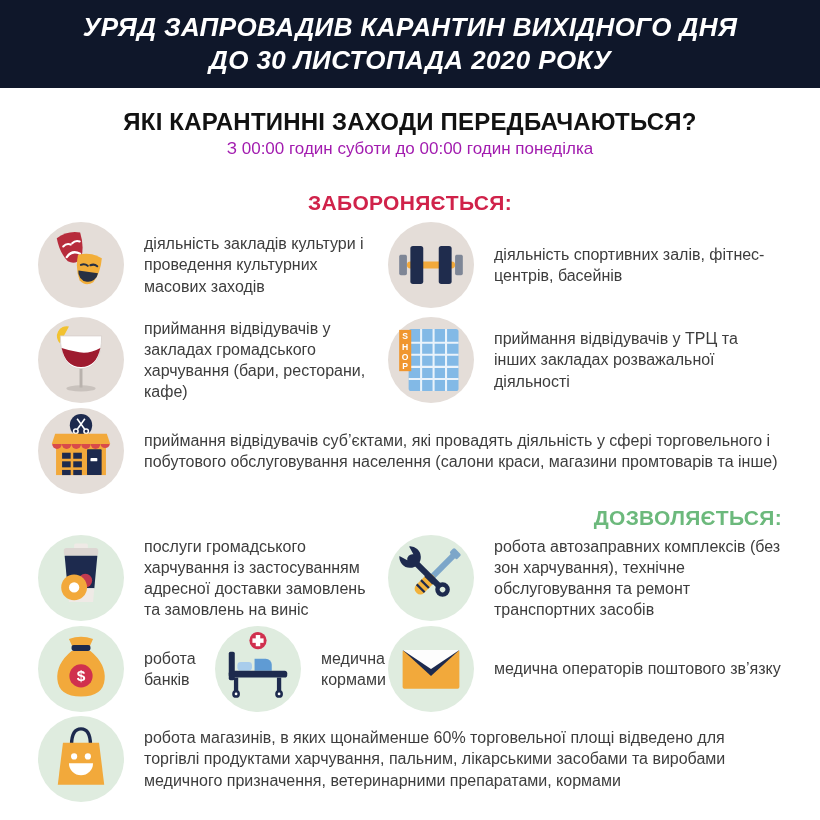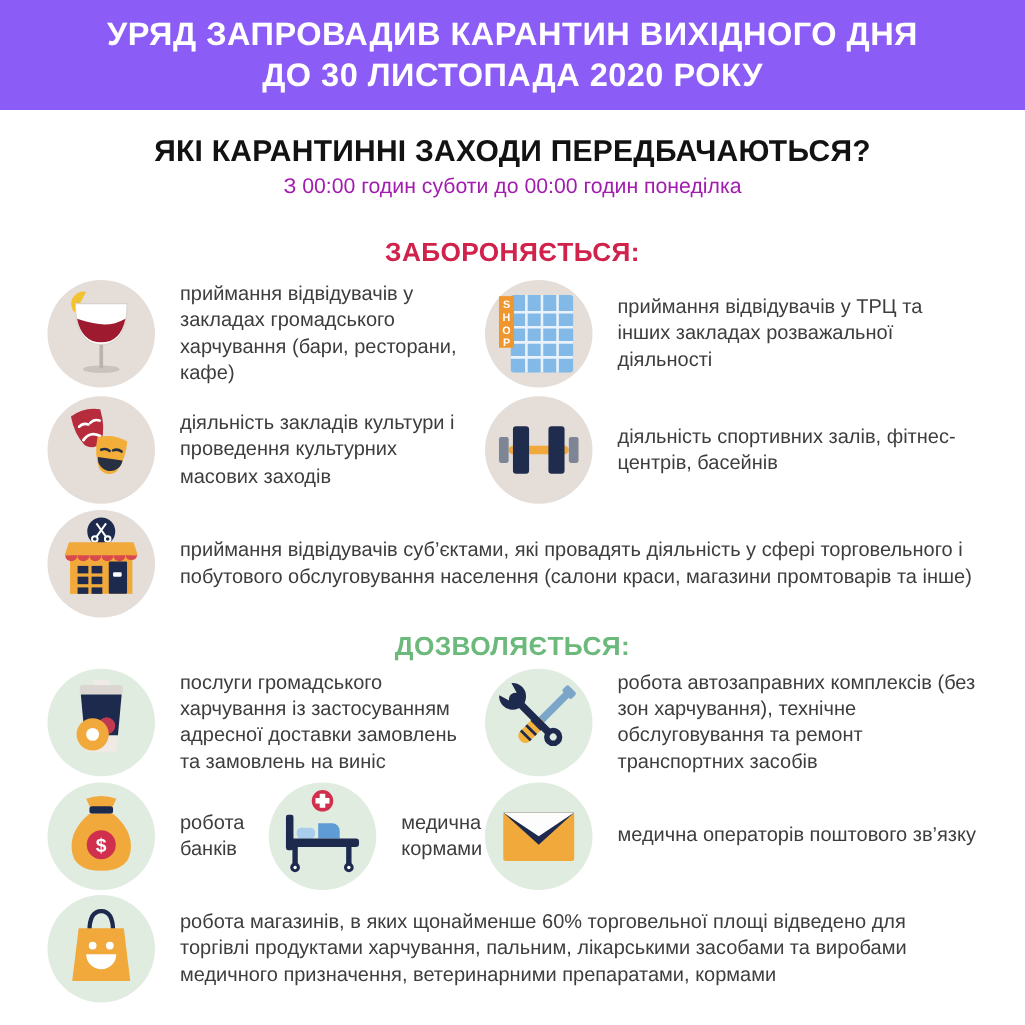--- a/index.html
+++ b/index.html
@@ -10,21 +10,21 @@
   
   .header { height:88px; background:#d41f44; display:flex; flex-direction:column; align-items:center; justify-content:center; text-align:center; }
   .header-line { color:#fff; font-weight:bold; font-size:26px; line-height:1.28; letter-spacing:0.4px; }
 
   
   .content { padding:0 38px; display:flex; flex-direction:column; flex:1; }
   .intro-title { margin-top:20px; text-align:center; font-size:24px; font-weight:bold; color:#121212; letter-spacing:0.2px; }
   .intro-subtitle { margin-top:3px; text-align:center; font-size:17px; color:#a21caf; }
   .section-heading { text-align:center; font-size:21px; font-weight:bold; letter-spacing:0.3px; }
   .heading-prohibited { margin-top:4px; color:#d0224a; }
-  .heading-allowed { margin-top:12px; color:#6cb97c; }
+  .heading-allowed { margin-top:12px; color:#6cb97c;text-align:right; }
 
   .cols { display:flex; align-items:flex-start; }
   .col-left { width:350px; flex:0 0 350px; }
   .col-right { flex:1; }
   .col-a { width:177px; flex:0 0 177px; }
   .col-b { width:173px; flex:0 0 173px; }
   .col-c { flex:1; }
 
   .row-m1 { margin-top:9px; }
   .row-m2 { margin-top:7px; }
@@ -49,31 +49,65 @@
   .footer-line1 { font-size:13px; color:#1b1b1b; line-height:1.25; }
   .footer-line2 { font-size:14px; color:#1b1b1b; font-weight:bold; line-height:1.25; }
 
   svg { display:block; }
 </style>
 </head>
 <body>
 
 <div class="page">
 
-  <div class="header" style="background-color: #8b5cf6;">
+  <div class="header" style="background-color: #0f172a; font-style: italic;">
     <div class="header-line">УРЯД ЗАПРОВАДИВ КАРАНТИН ВИХІДНОГО ДНЯ</div>
     <div class="header-line">ДО 30 ЛИСТОПАДА 2020 РОКУ</div>
   </div>
 
   <div class="content">
 
     <div class="intro-title">ЯКІ КАРАНТИННІ ЗАХОДИ ПЕРЕДБАЧАЮТЬСЯ?</div>
     <div class="intro-subtitle">З 00:00 годин суботи до 00:00 годин понеділка</div>
 
     <div class="section-heading heading-prohibited" style="color: rgb(208, 34, 74); margin-top: 32px;">ЗАБОРОНЯЄТЬСЯ:</div>
+
+    <div class="cols row-m2">
+      <div class="col-left item">
+        <div class="icon-circle bg-beige">
+          <svg width="86" height="86" viewBox="0 0 100 100">
+            <g transform="rotate(-14 40 34)">
+              <path d="M26 15 Q40 9 54 15 Q55 32 48 44 Q40 51 32 44 Q25 32 26 15 Z" fill="#b72c3c"></path>
+              <path d="M31 26 q4.5 -3 9 0" stroke="#ffffff" stroke-width="2.4" fill="none" stroke-linecap="round"></path>
+              <path d="M42 25 q4.5 -3 9 0" stroke="#ffffff" stroke-width="2.4" fill="none" stroke-linecap="round"></path>
+              <path d="M32 39 q8 -7 16 0" stroke="#ffffff" stroke-width="2.6" fill="none" stroke-linecap="round"></path>
+            </g>
+            <g transform="rotate(8 58 57)">
+              <path d="M44 40 Q58 34 72 40 Q73 57 66 69 Q58 76 50 69 Q43 57 44 40 Z" fill="#f2ae39"></path>
+              <path d="M49 51 q4 -2.5 8 0" stroke="#273043" stroke-width="2.4" fill="none" stroke-linecap="round"></path>
+              <path d="M60 50 q4 -2.5 8 0" stroke="#273043" stroke-width="2.4" fill="none" stroke-linecap="round"></path>
+              <path d="M47 58 A11.5 11.5 0 0 0 70 58 Z" fill="#273043"></path>
+            </g>
+          </svg>
+        </div>
+        <div class="item-text w-narrow">діяльність закладів культури і проведення культурних масових заходів</div>
+      </div>
+      <div class="col-right item">
+        <div class="icon-circle bg-beige">
+          <svg width="86" height="86" viewBox="0 0 100 100">
+            <rect x="22" y="46" width="56" height="8" rx="4" fill="#f2a93b"></rect>
+            <rect x="26" y="28" width="15" height="44" rx="3" fill="#1f2c4d"></rect>
+            <rect x="59" y="28" width="15" height="44" rx="3" fill="#1f2c4d"></rect>
+            <rect x="13" y="38" width="9" height="24" rx="2" fill="#7e8696"></rect>
+            <rect x="78" y="38" width="9" height="24" rx="2" fill="#7e8696"></rect>
+          </svg>
+        </div>
+        <div class="item-text w-right">діяльність спортивних залів, фітнес-центрів, басейнів</div>
+      </div>
+    </div>
 
     <div class="cols row-m1">
       <div class="col-left item">
         <div class="icon-circle bg-beige">
           <svg width="86" height="86" viewBox="0 0 100 100">
             <ellipse cx="50" cy="83" rx="17" ry="3.5" fill="#c9c2bd"></ellipse>
             <rect x="48.3" y="56" width="3.4" height="26" fill="#b9b2ad"></rect>
             <path d="M36 11 A11.5 11.5 0 0 0 25.5 30.5 Z" fill="#f2c230"></path>
             <path d="M26 22 Q26 60 50 60 Q74 60 74 22 Z" fill="#ffffff" stroke="#d8d2cd" stroke-width="1"></path>
             <path d="M27.5 36 Q32 58 50 58 Q68 58 72.5 36 Q60 43 48 41 Q36 39 27.5 36 Z" fill="#9e1b2f"></path>
@@ -97,54 +131,20 @@
             <rect x="13" y="15" width="14" height="48" fill="#f0962e"></rect>
             <g fill="#ffffff" font-family="Liberation Sans, sans-serif" font-size="10" font-weight="bold" text-anchor="middle">
               <text x="20" y="26">S</text>
                 <text x="20" y="38">H</text>
                 <text x="20" y="50">O</text>
                 <text x="20" y="61">P</text>
             </g>
           </svg>
         </div>
         <div class="item-text w-right">приймання відвідувачів у ТРЦ та інших закладах розважальної діяльності</div>
-      </div>
-    </div>
-
-    <div class="cols row-m2">
-      <div class="col-left item">
-        <div class="icon-circle bg-beige">
-          <svg width="86" height="86" viewBox="0 0 100 100">
-            <g transform="rotate(-14 40 34)">
-              <path d="M26 15 Q40 9 54 15 Q55 32 48 44 Q40 51 32 44 Q25 32 26 15 Z" fill="#b72c3c"></path>
-              <path d="M31 26 q4.5 -3 9 0" stroke="#ffffff" stroke-width="2.4" fill="none" stroke-linecap="round"></path>
-              <path d="M42 25 q4.5 -3 9 0" stroke="#ffffff" stroke-width="2.4" fill="none" stroke-linecap="round"></path>
-              <path d="M32 39 q8 -7 16 0" stroke="#ffffff" stroke-width="2.6" fill="none" stroke-linecap="round"></path>
-            </g>
-            <g transform="rotate(8 58 57)">
-              <path d="M44 40 Q58 34 72 40 Q73 57 66 69 Q58 76 50 69 Q43 57 44 40 Z" fill="#f2ae39"></path>
-              <path d="M49 51 q4 -2.5 8 0" stroke="#273043" stroke-width="2.4" fill="none" stroke-linecap="round"></path>
-              <path d="M60 50 q4 -2.5 8 0" stroke="#273043" stroke-width="2.4" fill="none" stroke-linecap="round"></path>
-              <path d="M47 58 A11.5 11.5 0 0 0 70 58 Z" fill="#273043"></path>
-            </g>
-          </svg>
-        </div>
-        <div class="item-text w-narrow">діяльність закладів культури і проведення культурних масових заходів</div>
-      </div>
-      <div class="col-right item">
-        <div class="icon-circle bg-beige">
-          <svg width="86" height="86" viewBox="0 0 100 100">
-            <rect x="22" y="46" width="56" height="8" rx="4" fill="#f2a93b"></rect>
-            <rect x="26" y="28" width="15" height="44" rx="3" fill="#1f2c4d"></rect>
-            <rect x="59" y="28" width="15" height="44" rx="3" fill="#1f2c4d"></rect>
-            <rect x="13" y="38" width="9" height="24" rx="2" fill="#7e8696"></rect>
-            <rect x="78" y="38" width="9" height="24" rx="2" fill="#7e8696"></rect>
-          </svg>
-        </div>
-        <div class="item-text w-right">діяльність спортивних залів, фітнес-центрів, басейнів</div>
       </div>
     </div>
 
     <div class="cols row-m3">
       <div class="item">
         <div class="icon-circle bg-beige">
           <svg width="86" height="86" viewBox="0 0 100 100">
             <circle cx="50" cy="20" r="13" fill="#1d2a4e"></circle>
             <g stroke="#ffffff" stroke-width="1.8" fill="none">
               <line x1="45.5" y1="12.5" x2="54.5" y2="25"></line>

